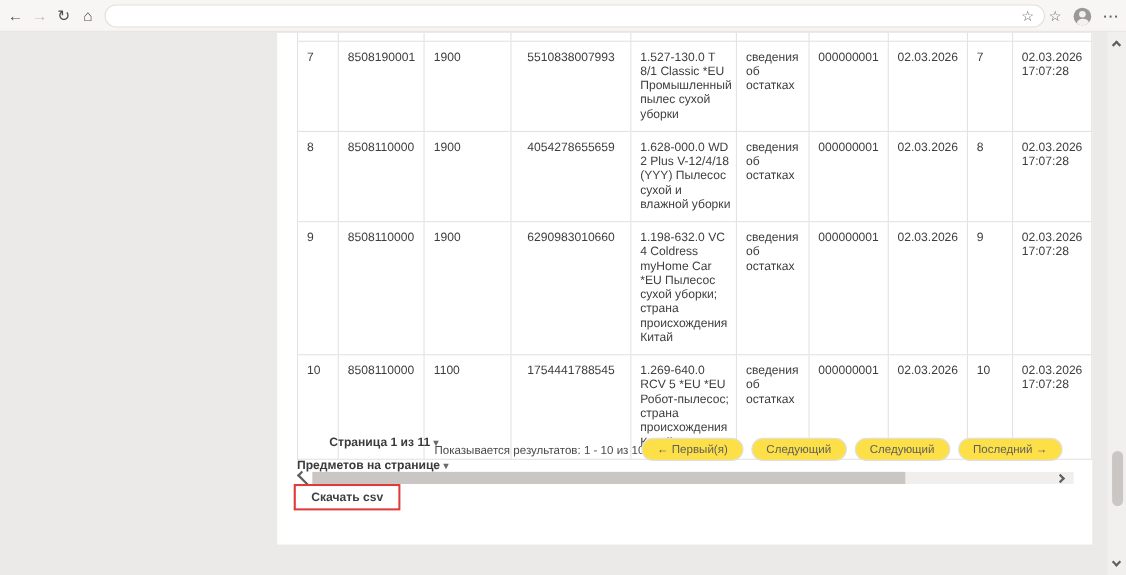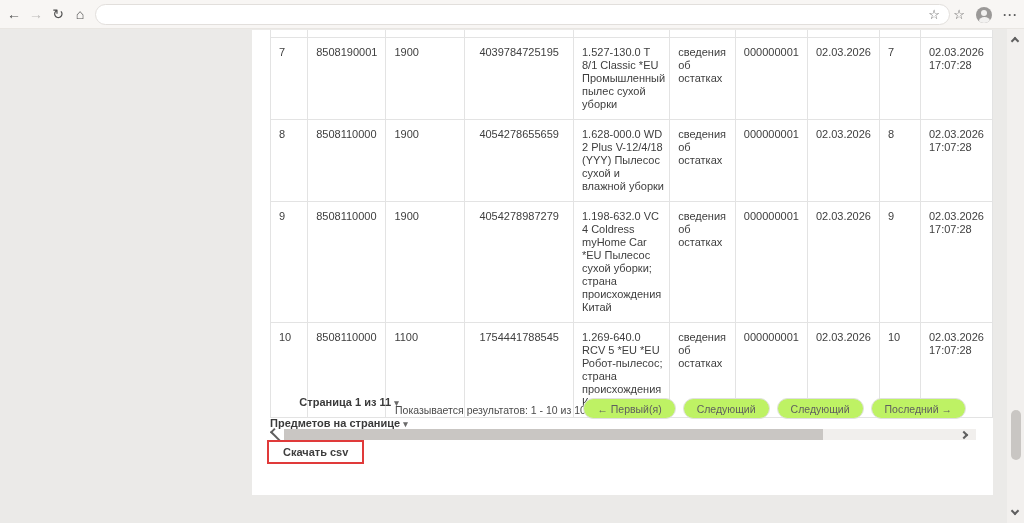--- a/index.html
+++ b/index.html
@@ -66,21 +66,21 @@
 
   
   .pager { position:absolute; left:18px; top:366px; width:706px; height:30px; font-size:11px; }
   .page-col { position:absolute; left:0; top:0; width:158px; font-weight:bold; color:#3a3a3a; }
   .page-line1 { text-align:center; cursor:pointer; }
   .page-line2 { text-align:left; margin-top:9px; cursor:pointer; }
   .caret { font-size:9px; color:#6a6a6a; }
   .results { position:absolute; left:125px; top:8px; font-size:10.5px; color:#4a4a4a; width:300px; }
   .nav-buttons { position:absolute; right:10px; top:2px; display:flex; gap:7px; }
   .pill { font-family:"Liberation Sans", sans-serif; font-size:10.5px; color:#5f5f5f;
-          background:#bef264; border:1px solid #e0e0e0; border-radius:11px;
+          background:#fde047; border:1px solid #e0e0e0; border-radius:11px;
           height:21px; padding:0 13px; cursor:pointer; white-space:nowrap; }
 
   
   .hscroll { position:absolute; left:18px; top:398px; width:706px; height:13px;
              display:flex; align-items:center; }
   .hs-arrow-left { flex:0 0 14px; cursor:pointer; }
   .hs-track { position:relative; flex:1; height:11px; background:#f1efed; cursor:pointer; }
   .hs-thumb { position:absolute; left:0; top:0; height:11px; width:539px; background:#c9c6c3; }
   .hs-arrow-right { position:absolute; right:9px; top:2.5px; cursor:pointer; }
 
@@ -142,21 +142,21 @@
               <td></td>
           <td></td>
               <td></td>
           <td></td>
               <td></td>
         </tr>
         <tr class="r7">
           <td>7</td>
           <td>8508190001</td>
           <td>1900</td>
-          <td class="num4">4039784725195</td>
+          <td class="num4">5510838007993</td>
           <td class="desc">1.527-130.0 T 8/1 Classic *EU Промышленный пылес сухой уборки</td>
           <td>сведения об остатках</td>
           <td>000000001</td>
           <td>02.03.2026</td>
           <td>7</td>
           <td>02.03.2026 17:07:28</td>
         </tr>
         <tr class="r8">
           <td>8</td>
           <td>8508110000</td>
@@ -166,21 +166,21 @@
           <td>сведения об остатках</td>
           <td>000000001</td>
           <td>02.03.2026</td>
           <td>8</td>
           <td>02.03.2026 17:07:28</td>
         </tr>
         <tr class="r9">
           <td>9</td>
           <td>8508110000</td>
           <td>1900</td>
-          <td class="num4">4054278987279</td>
+          <td class="num4">6290983010660</td>
           <td class="desc">1.198-632.0 VC 4 Coldress myHome Car *EU Пылесос сухой уборки; страна происхождения Китай</td>
           <td>сведения об остатках</td>
           <td>000000001</td>
           <td>02.03.2026</td>
           <td>9</td>
           <td>02.03.2026 17:07:28</td>
         </tr>
         <tr class="r10">
           <td>10</td>
           <td>8508110000</td>

